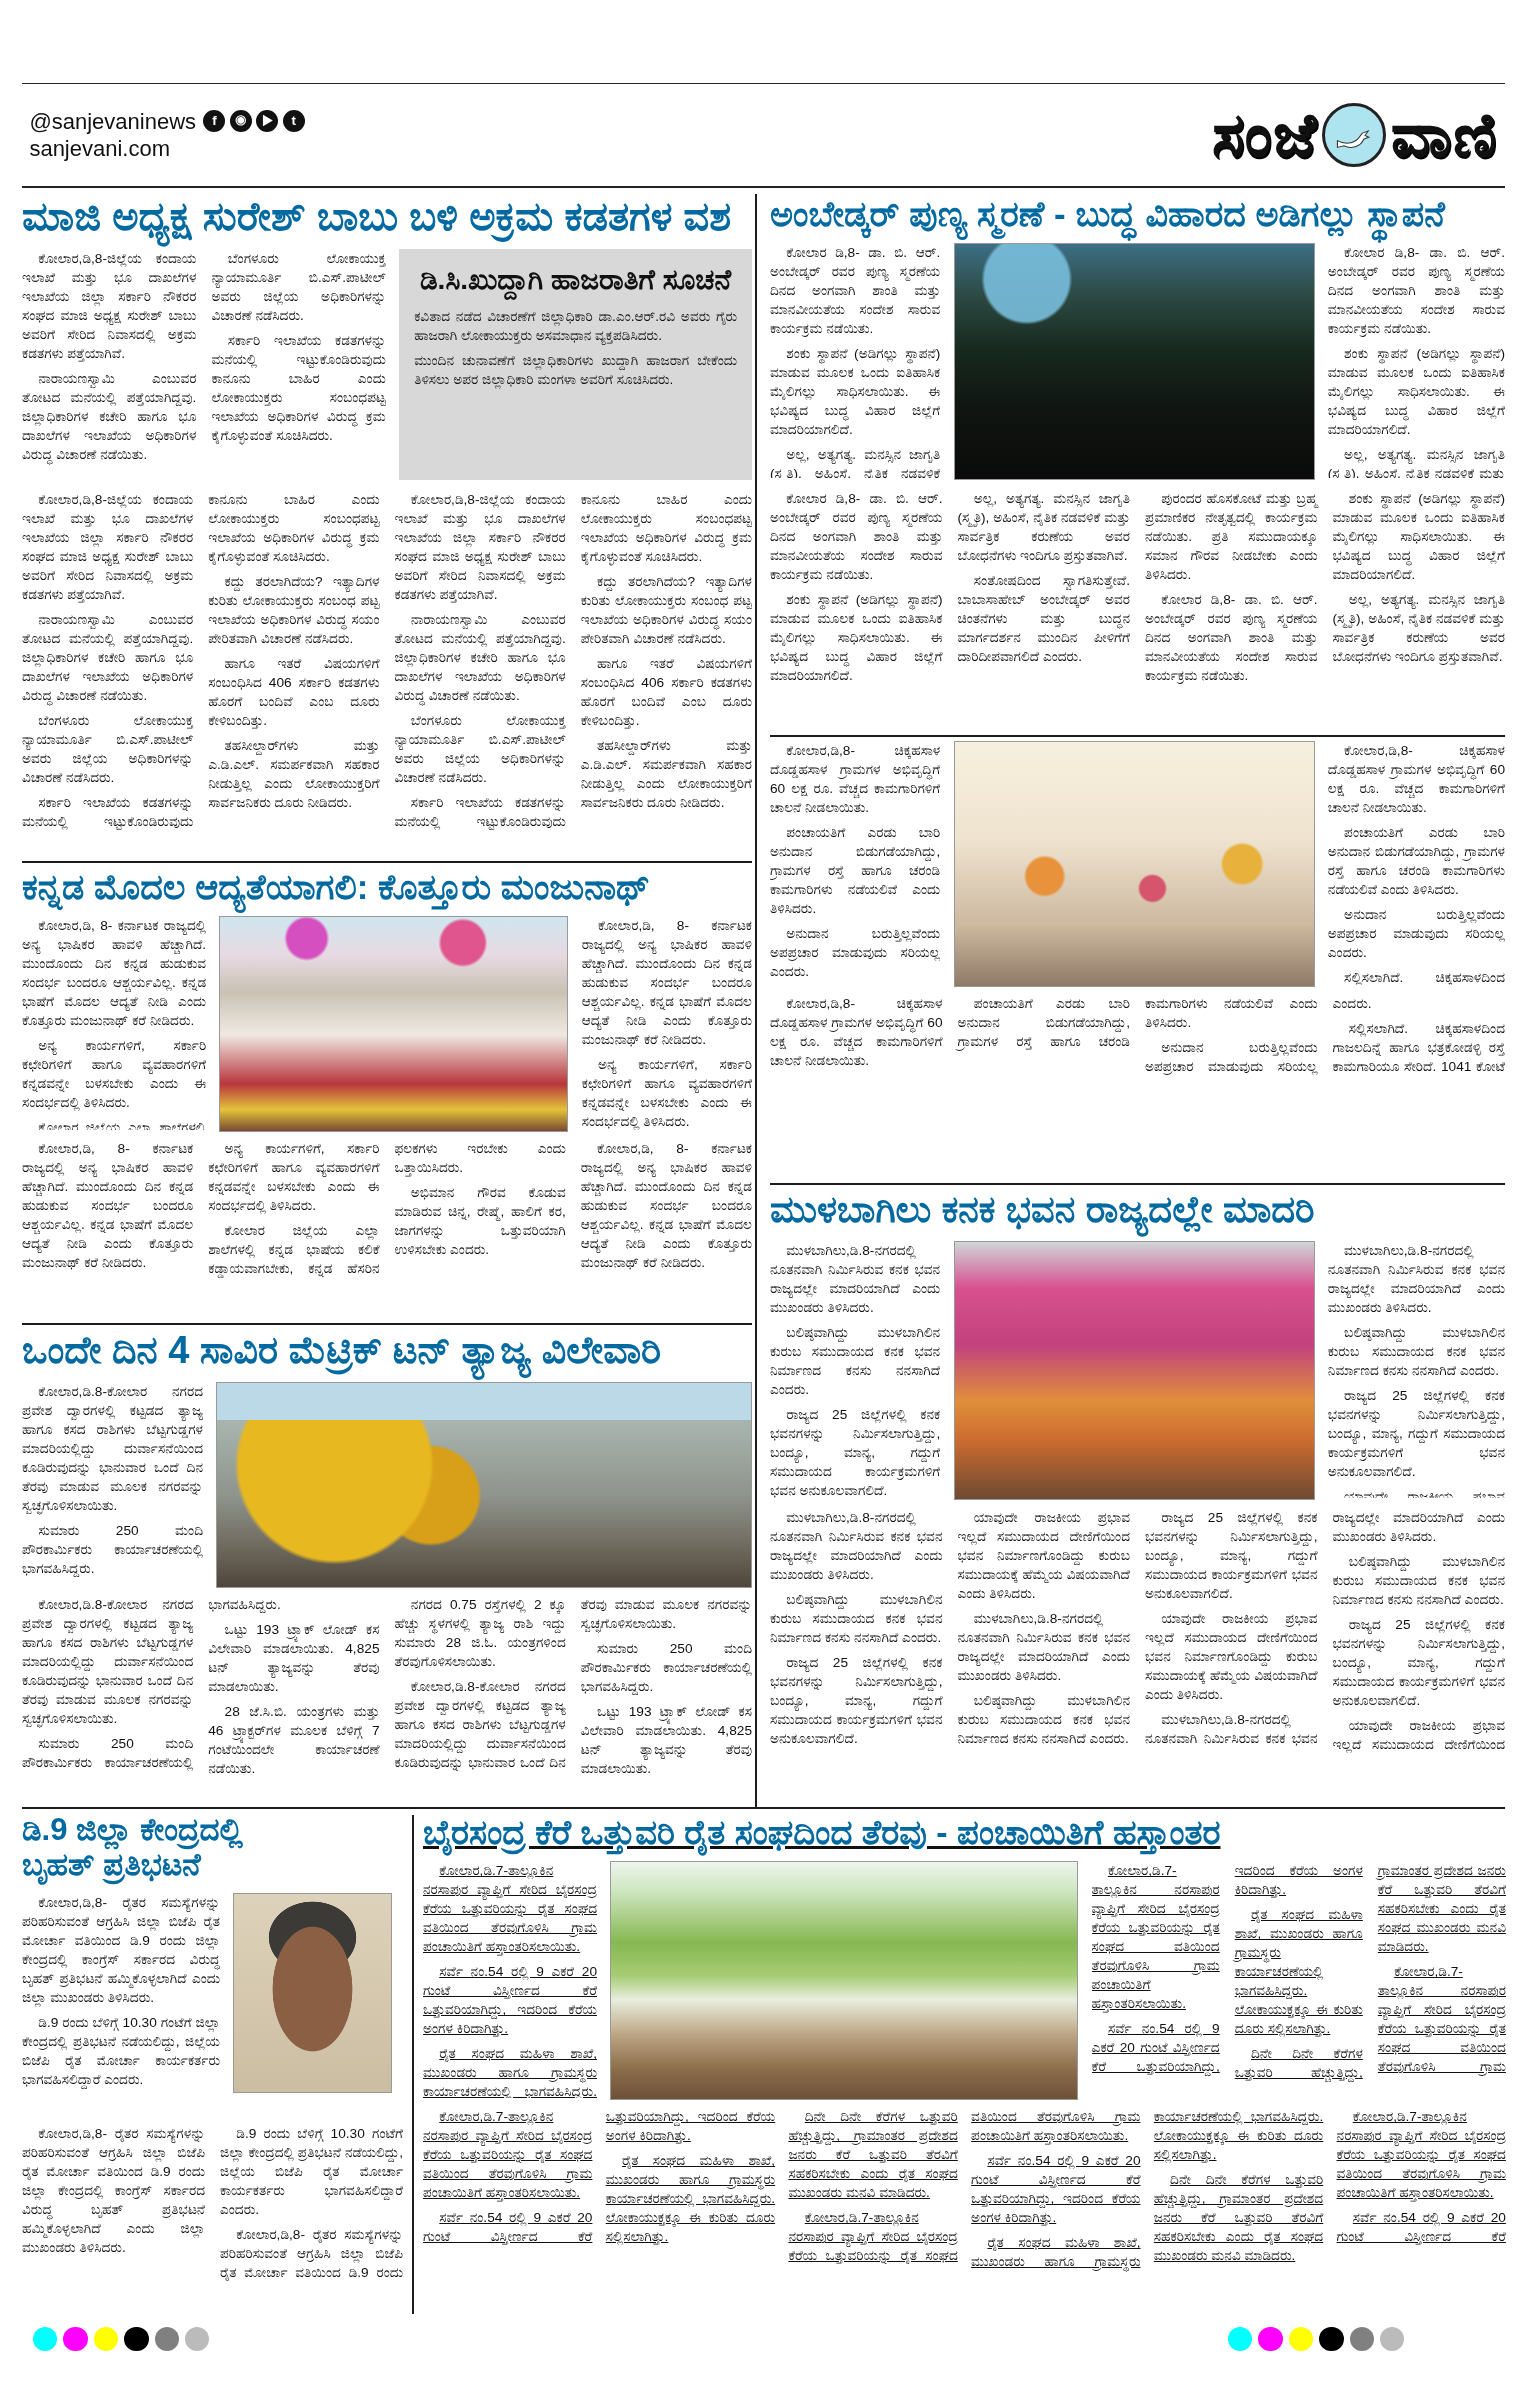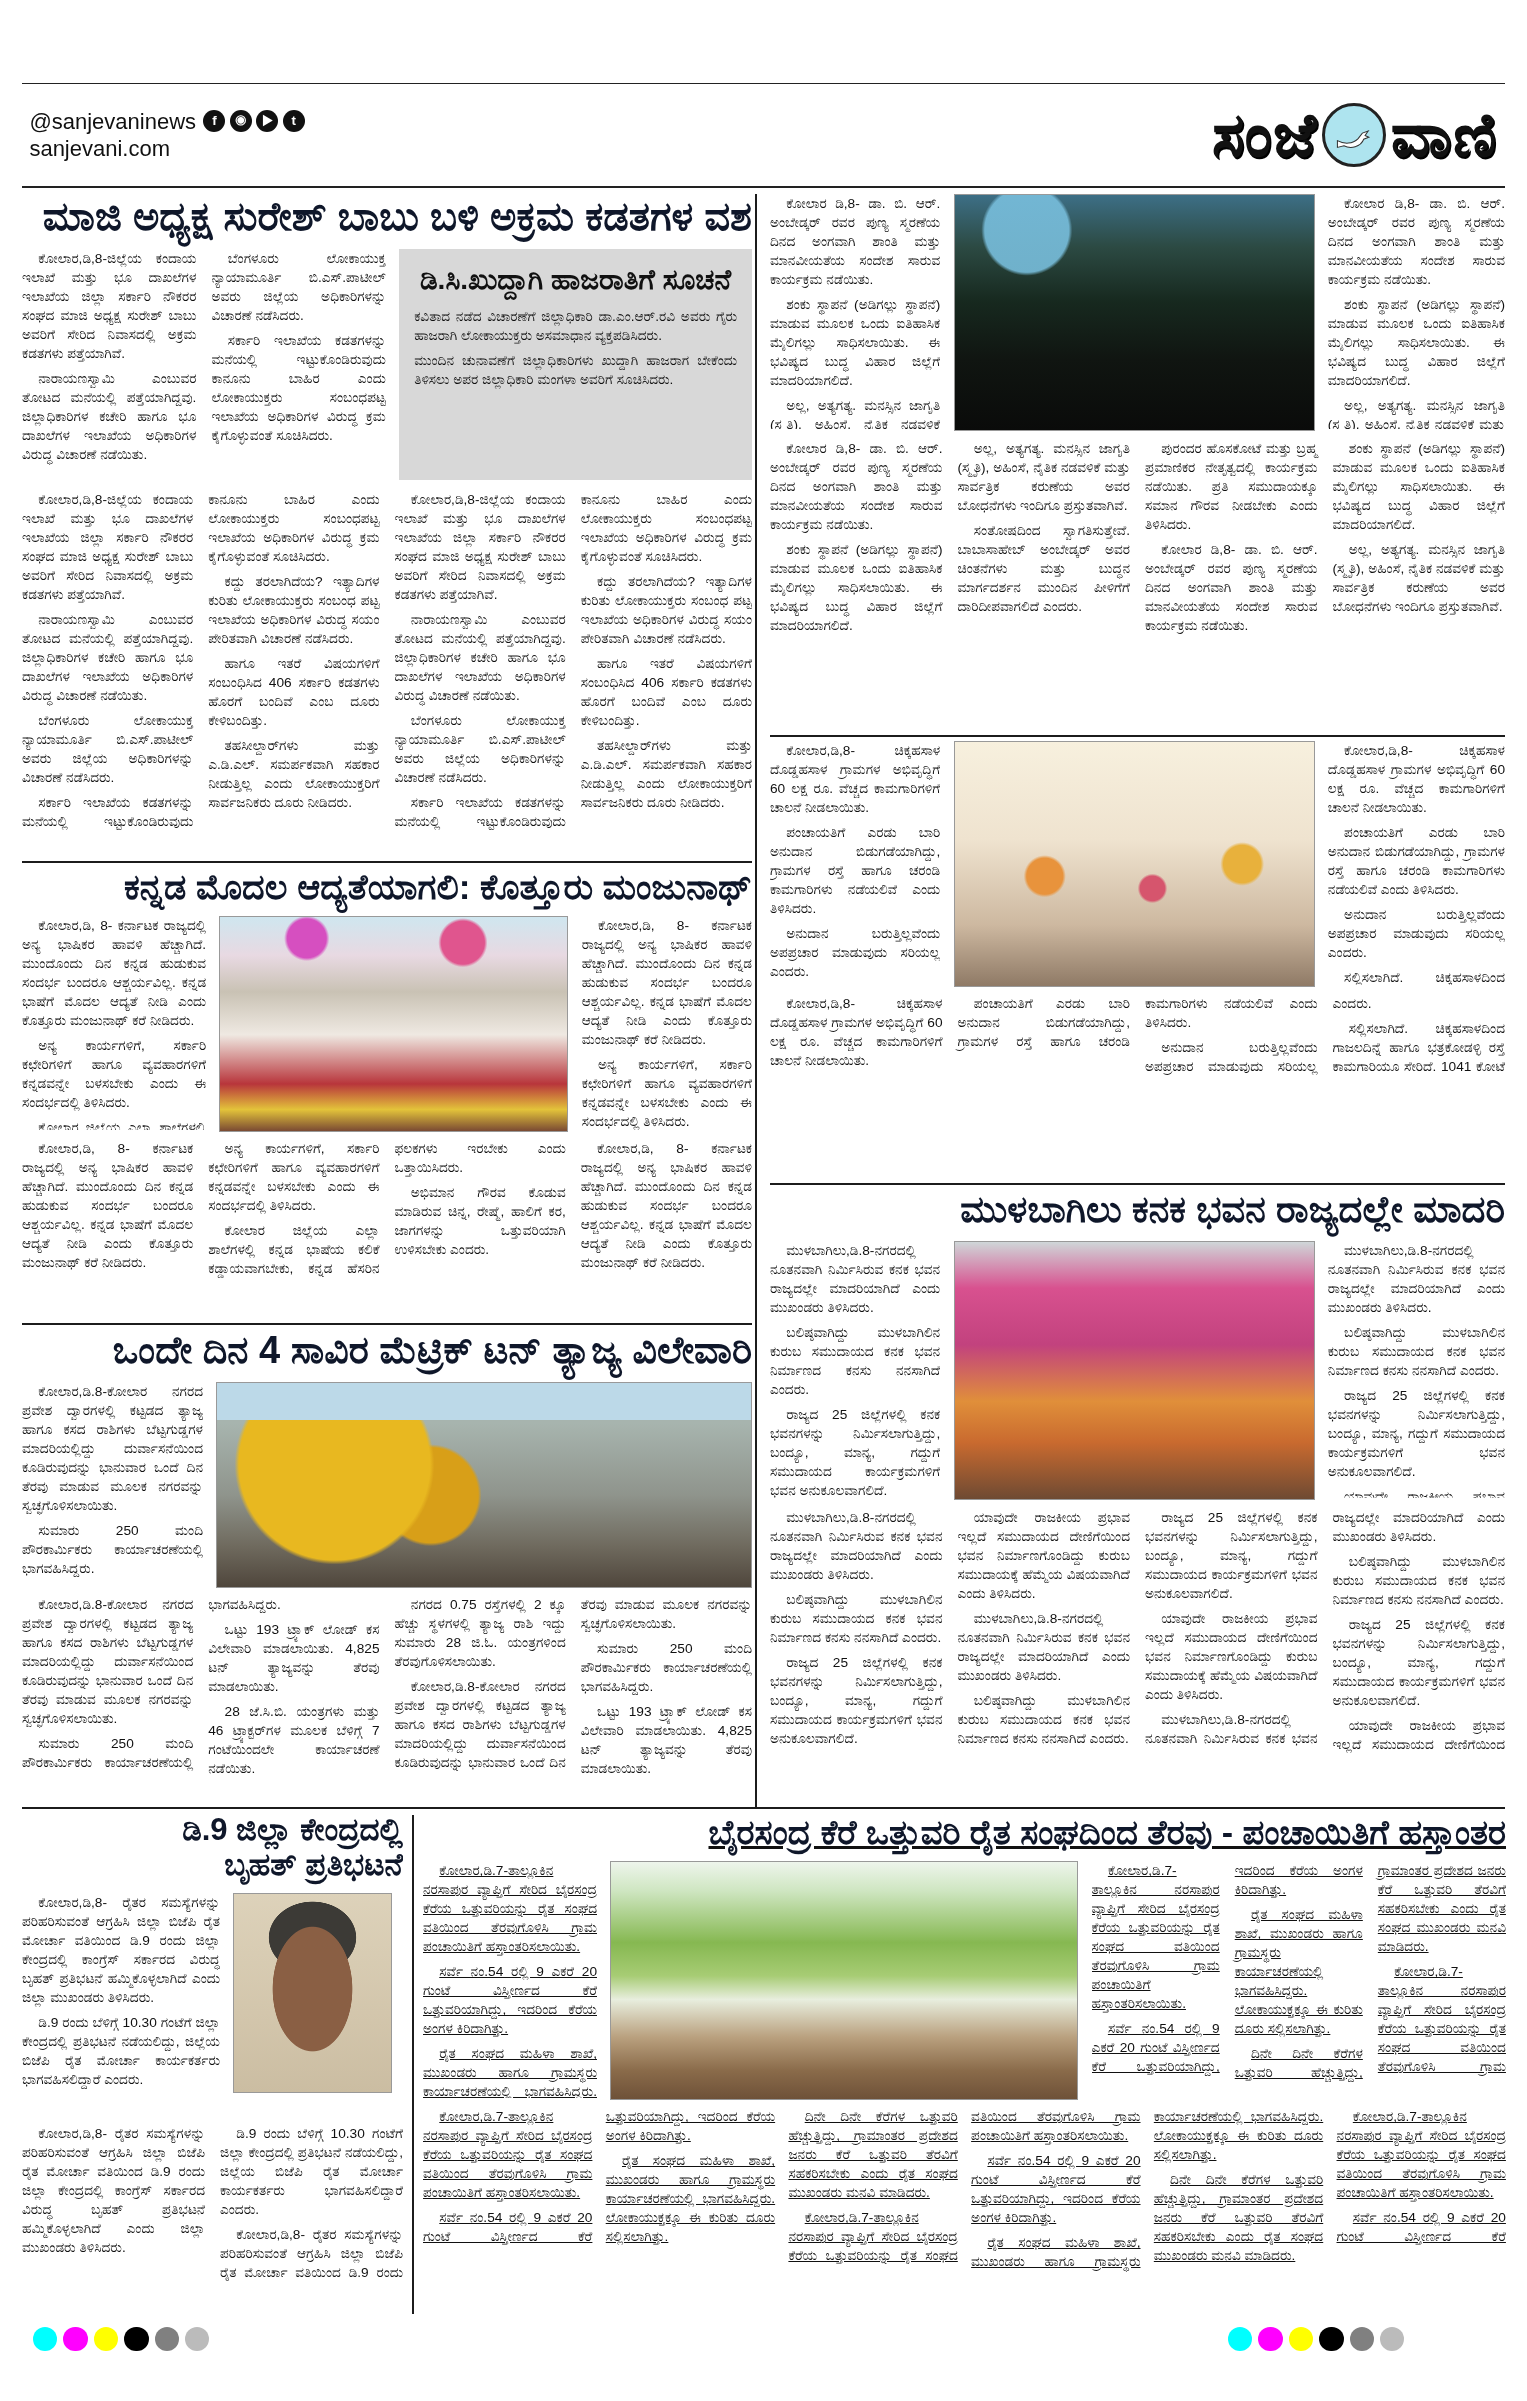--- a/index.html
+++ b/index.html
@@ -19,21 +19,21 @@
              align-items:center;justify-content:center;}
   .hdr-right{display:flex;align-items:flex-end;gap:10.3px;}
   .dates{text-align:right;font-size:20px;line-height:1.4;font-weight:500;}
   .region{font-size:22px;font-weight:700;padding-bottom:4.4px;}
   .pageno{font-size:64px;font-weight:500;line-height:0.9;}
   
   .hrule{background:#1c1c1c;height:2.2px;}
   .vrule{background:#1c1c1c;width:2.2px;}
   
   .article{box-sizing:border-box;overflow:hidden;}
-  .headline{font-weight:800;text-align:right;margin:0 0 10.3px 0;line-height:1.12;color:#0f172a;}
+  .headline{font-weight:800;text-align:left;margin:0 0 10.3px 0;line-height:1.12;color:#0369a1;}
   .bodytext{font-size:13.7px;line-height:19px;text-align:justify;overflow:hidden;}
   .bodytext p{margin:0 0 6px 0;text-indent:16.3px;}
   .cols2{columns:2;column-gap:15px;}
   .cols3{columns:3;column-gap:15px;}
   .cols4{columns:4;column-gap:15px;}
   .cols6{columns:6;column-gap:13.3px;}
   .midrow{display:flex;gap:13.3px;}
   .photo{flex:none;border:0.7px solid #999;}
   .graybox{background:#d8d8d8;box-sizing:border-box;padding:12px 15px;}
   .graybox .gb-title{font-size:28px;font-weight:800;text-align:center;margin:3px 0 10.3px 0;}
@@ -134,20 +134,21 @@
       <p>ನಾರಾಯಣಸ್ವಾಮಿ ಎಂಬುವರ ತೋಟದ ಮನೆಯಲ್ಲಿ ಪತ್ತೆಯಾಗಿದ್ದವು. ಜಿಲ್ಲಾಧಿಕಾರಿಗಳ ಕಚೇರಿ ಹಾಗೂ ಭೂ ದಾಖಲೆಗಳ ಇಲಾಖೆಯ ಅಧಿಕಾರಿಗಳ ವಿರುದ್ಧ ವಿಚಾರಣೆ ನಡೆಯಿತು.</p>
       <p>ಬೆಂಗಳೂರು ಲೋಕಾಯುಕ್ತ ನ್ಯಾಯಾಮೂರ್ತಿ ಬಿ.ಎಸ್.ಪಾಟೀಲ್ ಅವರು ಜಿಲ್ಲೆಯ ಅಧಿಕಾರಿಗಳನ್ನು ವಿಚಾರಣೆ ನಡೆಸಿದರು.</p>
       <p>ಸರ್ಕಾರಿ ಇಲಾಖೆಯ ಕಡತಗಳನ್ನು ಮನೆಯಲ್ಲಿ ಇಟ್ಟುಕೊಂಡಿರುವುದು ಕಾನೂನು ಬಾಹಿರ ಎಂದು ಲೋಕಾಯುಕ್ತರು ಸಂಬಂಧಪಟ್ಟ ಇಲಾಖೆಯ ಅಧಿಕಾರಿಗಳ ವಿರುದ್ಧ ಕ್ರಮ ಕೈಗೊಳ್ಳುವಂತೆ ಸೂಚಿಸಿದರು.</p>
       <p>ಕದ್ದು ತರಲಾಗಿದೆಯ? ಇತ್ಯಾದಿಗಳ ಕುರಿತು ಲೋಕಾಯುಕ್ತರು ಸಂಬಂಧ ಪಟ್ಟ ಇಲಾಖೆಯ ಅಧಿಕಾರಿಗಳ ವಿರುದ್ಧ ಸಯಂ ಪೇರಿತವಾಗಿ ವಿಚಾರಣೆ ನಡೆಸಿದರು.</p>
       <p>ಹಾಗೂ ಇತರೆ ವಿಷಯಗಳಿಗೆ ಸಂಬಂಧಿಸಿದ 406 ಸರ್ಕಾರಿ ಕಡತಗಳು ಹೊರಗೆ ಬಂದಿವೆ ಎಂಬ ದೂರು ಕೇಳಿಬಂದಿತ್ತು.</p>
       <p>ತಹಸೀಲ್ದಾರ್‌ಗಳು ಮತ್ತು ಎ.ಡಿ.ಎಲ್. ಸಮರ್ಪಕವಾಗಿ ಸಹಕಾರ ನೀಡುತ್ತಿಲ್ಲ ಎಂದು ಲೋಕಾಯುಕ್ತರಿಗೆ ಸಾರ್ವಜನಿಕರು ದೂರು ನೀಡಿದರು.</p>
     </div>
 </div>
 
 <div class="abs article" style="left:770px;top:194px;width:735px;height:537px;">
+  <h1 class="headline" style="font-size:35px;">ಅಂಬೇಡ್ಕರ್ ಪುಣ್ಯ ಸ್ಮರಣೆ - ಬುದ್ಧ ವಿಹಾರದ ಅಡಿಗಲ್ಲು ಸ್ಥಾಪನೆ</h1>
   <div class="midrow" style="height:235px;">
     <div class="bodytext" style="width:171px;height:235px;">
         <p>ಕೋಲಾರ ಡಿ,8- ಡಾ. ಬಿ. ಆರ್. ಅಂಬೇಡ್ಕರ್ ರವರ ಪುಣ್ಯ ಸ್ಮರಣೆಯ ದಿನದ ಅಂಗವಾಗಿ ಶಾಂತಿ ಮತ್ತು ಮಾನವೀಯತೆಯ ಸಂದೇಶ ಸಾರುವ ಕಾರ್ಯಕ್ರಮ ನಡೆಯಿತು.</p>
         <p>ಶಂಕು ಸ್ಥಾಪನೆ (ಅಡಿಗಲ್ಲು ಸ್ಥಾಪನೆ) ಮಾಡುವ ಮೂಲಕ ಒಂದು ಐತಿಹಾಸಿಕ ಮೈಲಿಗಲ್ಲು ಸಾಧಿಸಲಾಯಿತು. ಈ ಭವಿಷ್ಯದ ಬುದ್ಧ ವಿಹಾರ ಜಿಲ್ಲೆಗೆ ಮಾದರಿಯಾಗಲಿದೆ.</p>
         <p>ಅಲ್ಲ, ಅತ್ಯಗತ್ಯ. ಮನಸ್ಸಿನ ಜಾಗೃತಿ (ಸ್ಮೃತಿ), ಅಹಿಂಸೆ, ನೈತಿಕ ನಡವಳಿಕೆ ಮತ್ತು ಸಾರ್ವತ್ರಿಕ ಕರುಣೆಯ ಅವರ ಬೋಧನೆಗಳು ಇಂದಿಗೂ ಪ್ರಸ್ತುತವಾಗಿವೆ.</p>
       </div>
     <div class="photo ph-a2" style="width:359px;height:235px;"></div>
     <div class="bodytext" style="width:178px;height:235px;">
         <p>ಕೋಲಾರ ಡಿ,8- ಡಾ. ಬಿ. ಆರ್. ಅಂಬೇಡ್ಕರ್ ರವರ ಪುಣ್ಯ ಸ್ಮರಣೆಯ ದಿನದ ಅಂಗವಾಗಿ ಶಾಂತಿ ಮತ್ತು ಮಾನವೀಯತೆಯ ಸಂದೇಶ ಸಾರುವ ಕಾರ್ಯಕ್ರಮ ನಡೆಯಿತು.</p>
         <p>ಶಂಕು ಸ್ಥಾಪನೆ (ಅಡಿಗಲ್ಲು ಸ್ಥಾಪನೆ) ಮಾಡುವ ಮೂಲಕ ಒಂದು ಐತಿಹಾಸಿಕ ಮೈಲಿಗಲ್ಲು ಸಾಧಿಸಲಾಯಿತು. ಈ ಭವಿಷ್ಯದ ಬುದ್ಧ ವಿಹಾರ ಜಿಲ್ಲೆಗೆ ಮಾದರಿಯಾಗಲಿದೆ.</p>

